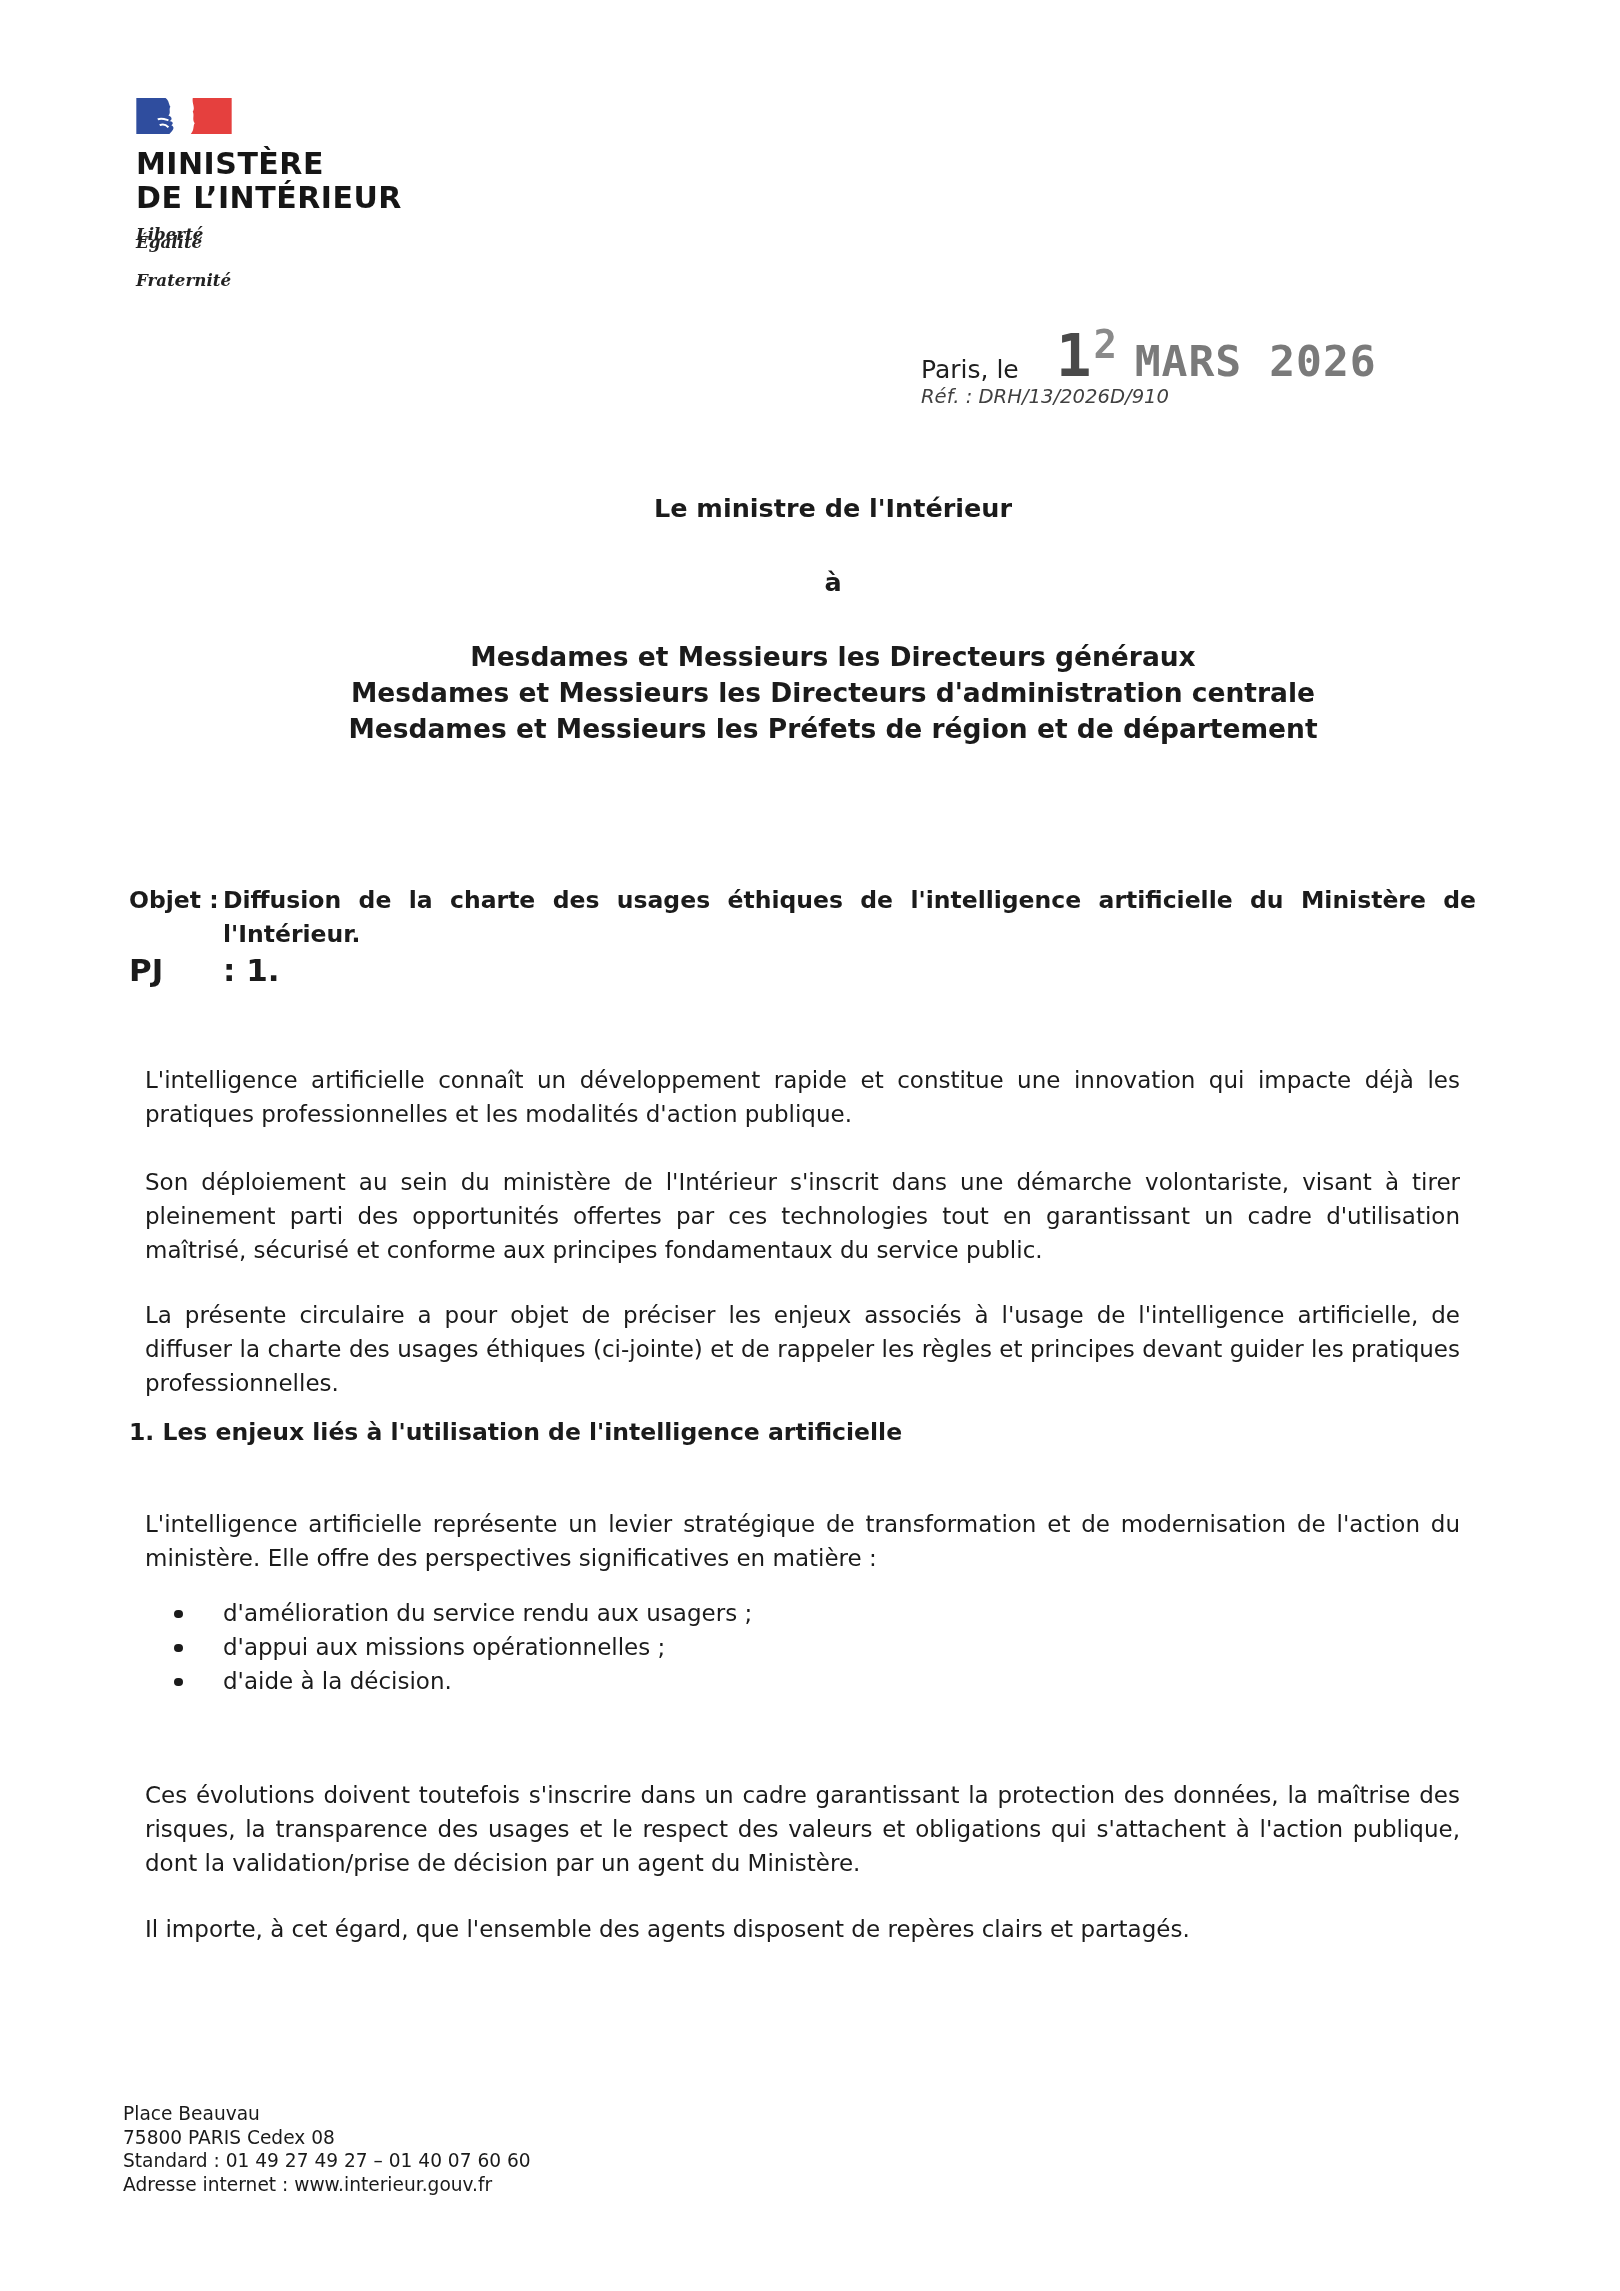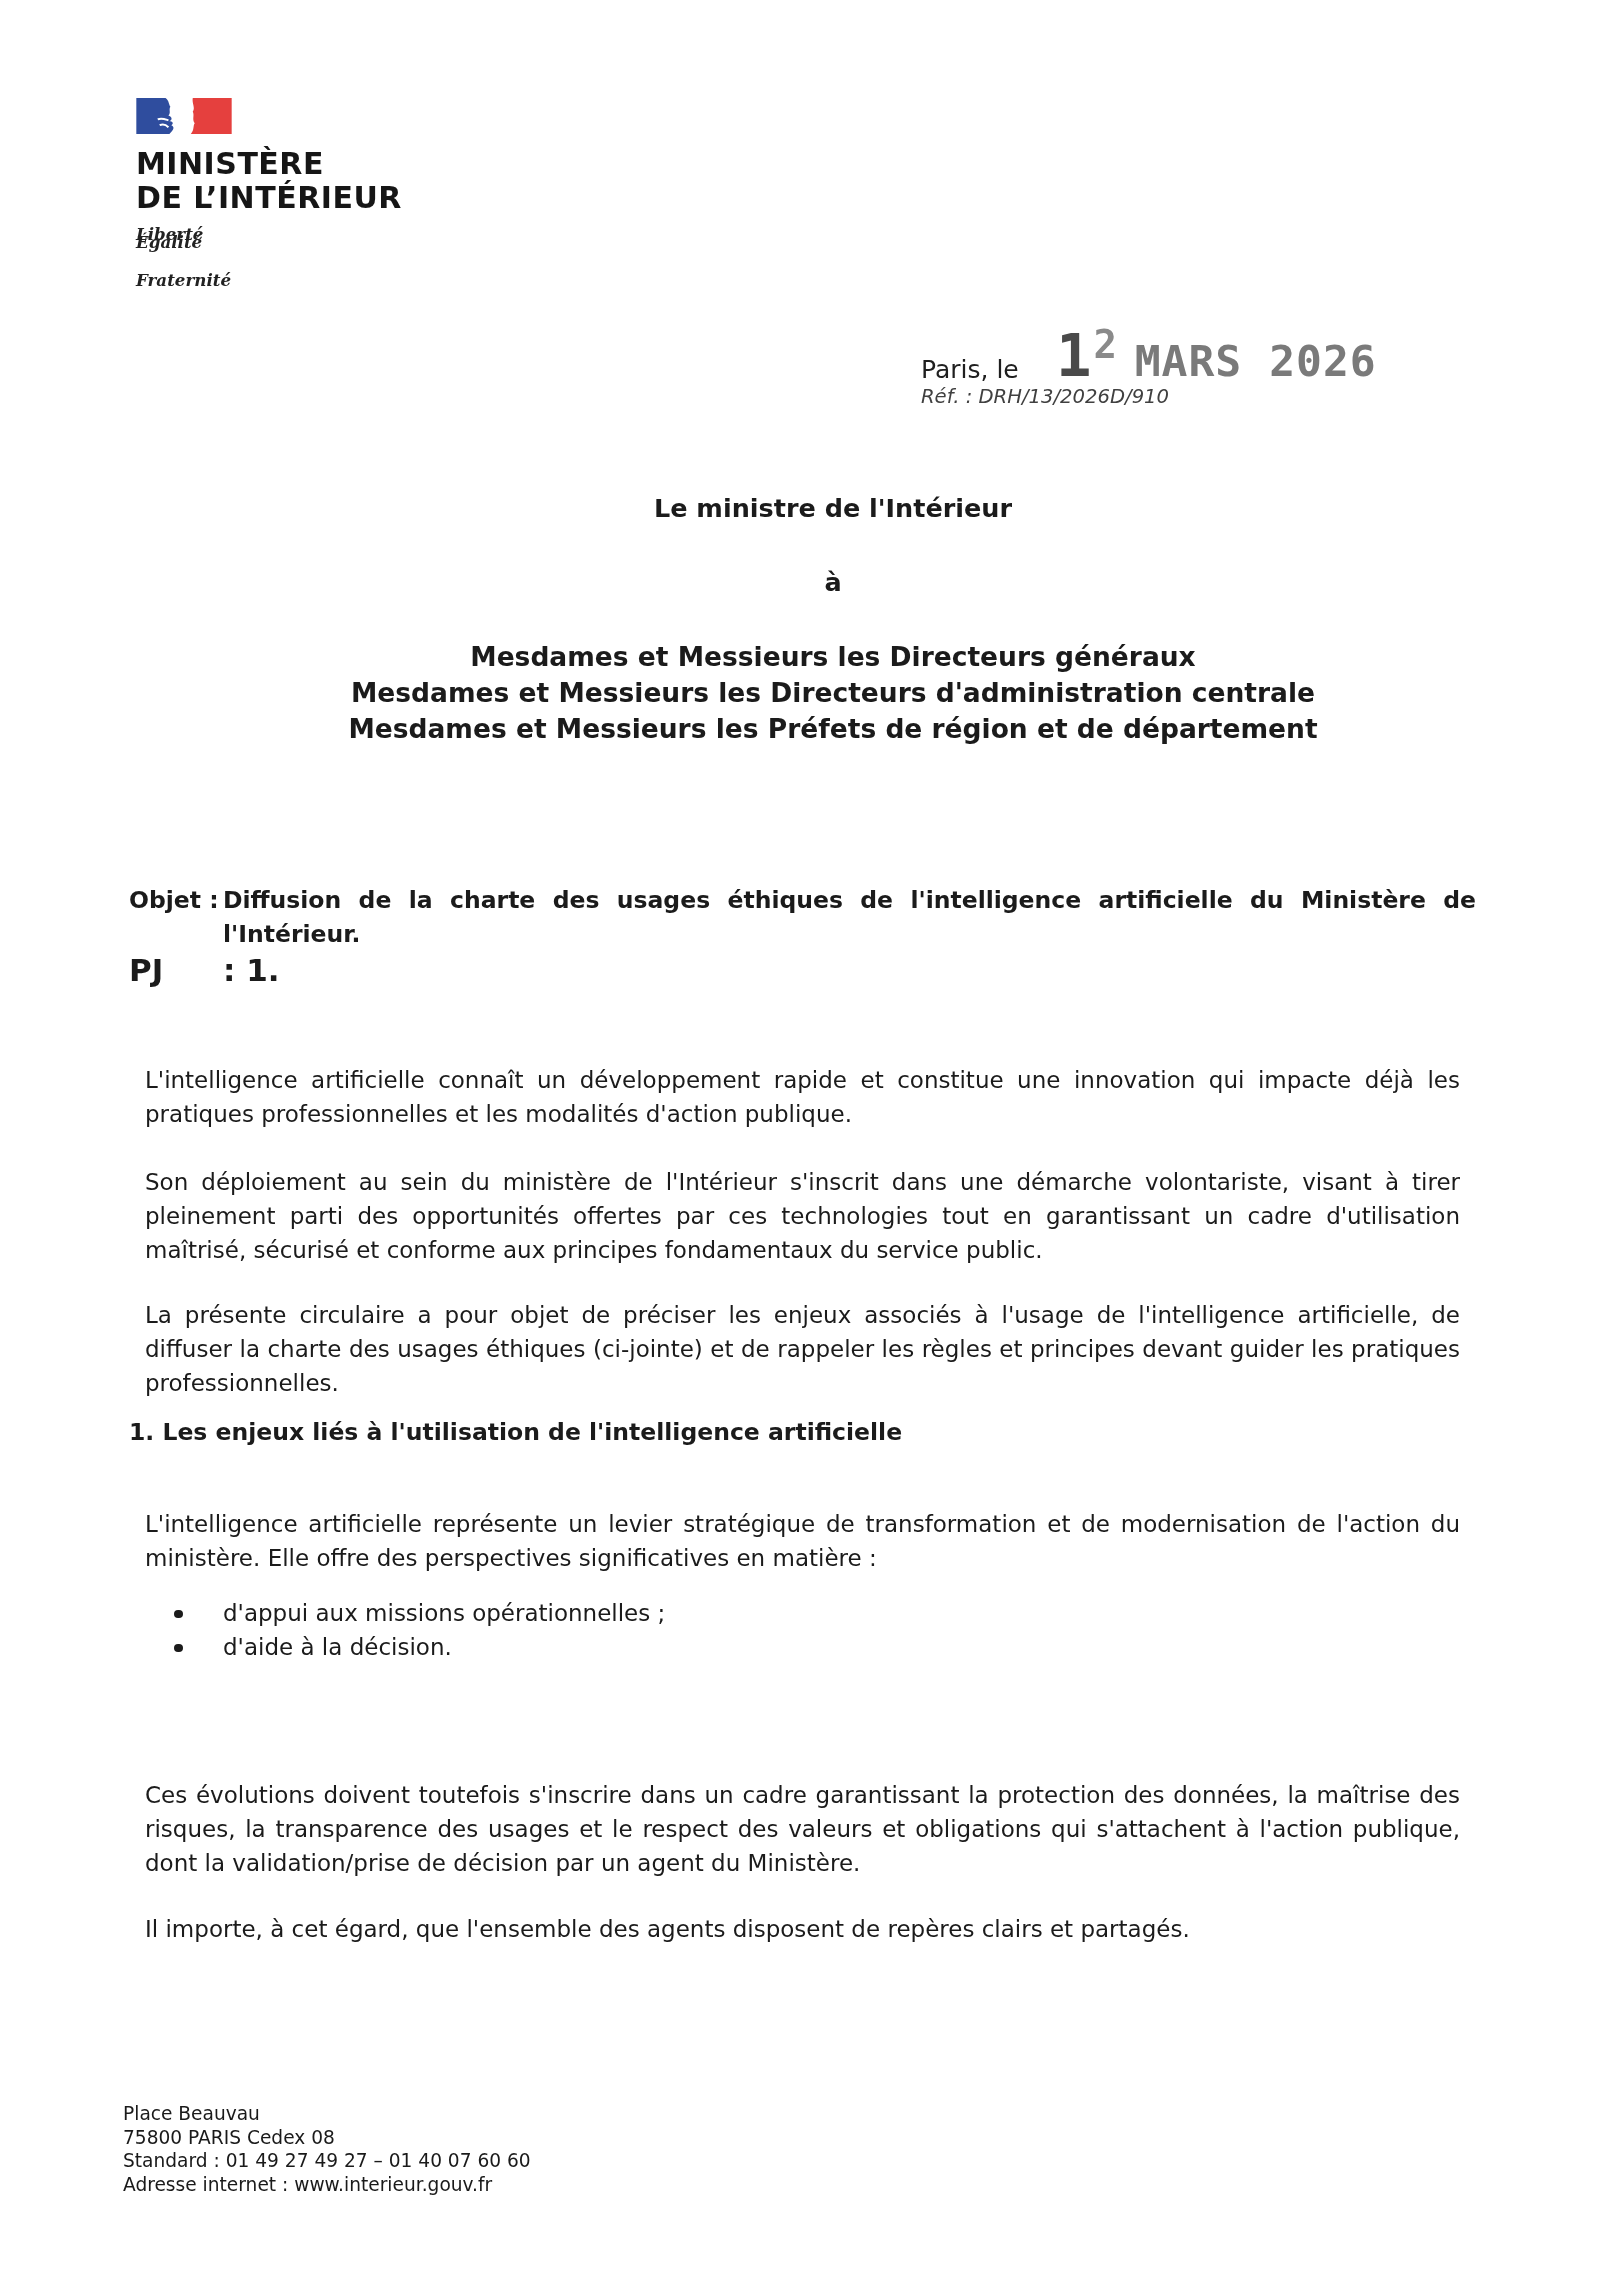--- a/index.html
+++ b/index.html
@@ -96,20 +96,21 @@
   <p class="p">La présente circulaire a pour objet de préciser les enjeux associés à l'usage de l'intelligence artificielle, de diffuser la charte des usages éthiques (ci-jointe) et de rappeler les règles et principes devant guider les pratiques professionnelles.</p>
 </div>
 
 <div class="abs heading">1. Les enjeux liés à l'utilisation de l'intelligence artificielle</div>
 
 <div class="abs body-block" style="top:1491px;">
   <p class="p">L'intelligence artificielle représente un levier stratégique de transformation et de modernisation de l'action du ministère. Elle offre des perspectives significatives en matière :</p>
 </div>
 
 <ul class="abs bullets">
+  <li><span class="dot"></span><span>d'amélioration du service rendu aux usagers ;</span></li>
   <li><span class="dot"></span><span>d'appui aux missions opérationnelles ;</span></li>
   <li><span class="dot"></span><span>d'aide à la décision.</span></li>
 </ul>
 
 <div class="abs body-block" style="top:1762px;">
   <p class="p">Ces évolutions doivent toutefois s'inscrire dans un cadre garantissant la protection des données, la maîtrise des risques, la transparence des usages et le respect des valeurs et obligations qui s'attachent à l'action publique, dont la validation/prise de décision par un agent du Ministère.</p>
 </div>
 <div class="abs body-block" style="top:1896px;">
   <p class="p">Il importe, à cet égard, que l'ensemble des agents disposent de repères clairs et partagés.</p>
 </div>

